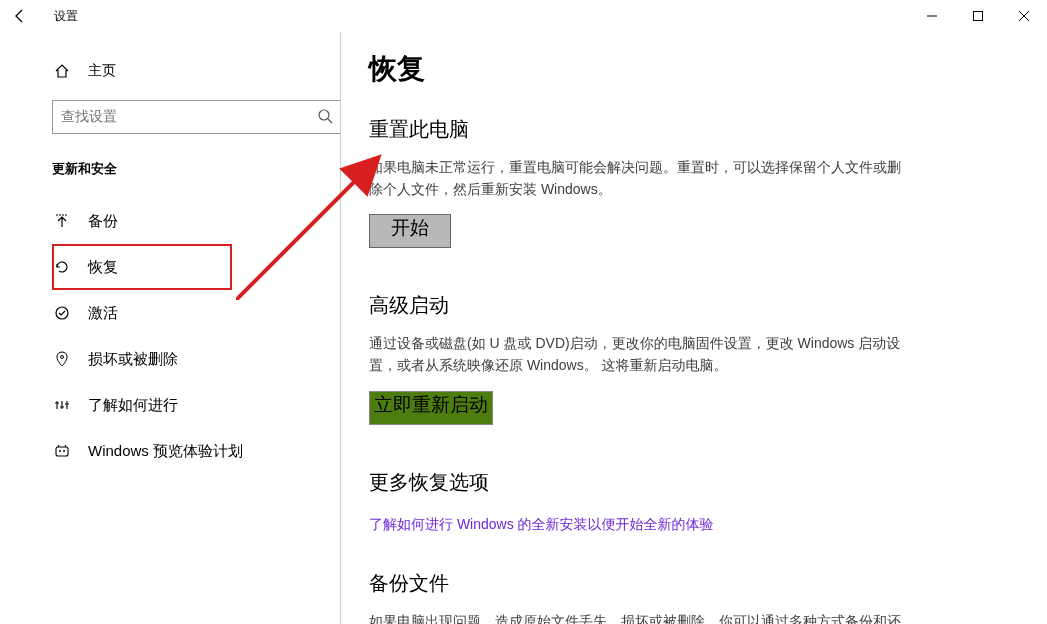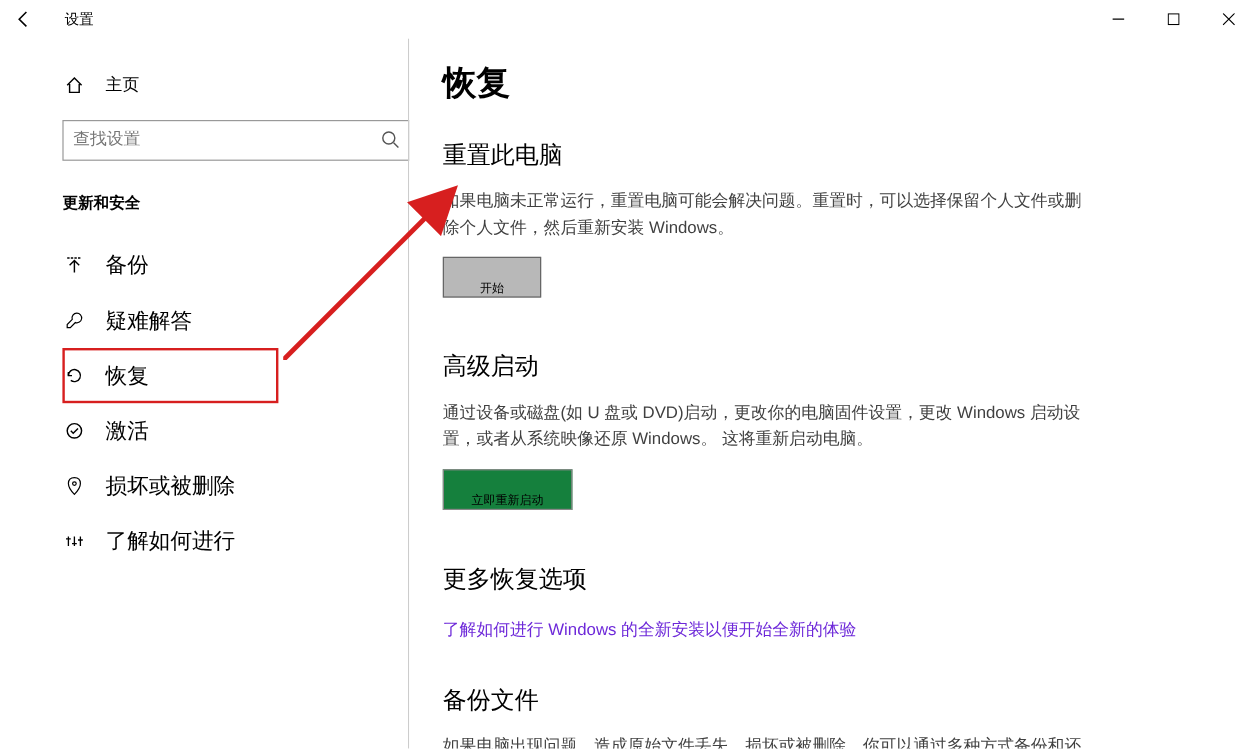--- a/index.html
+++ b/index.html
@@ -77,21 +77,21 @@
     .nav-list { margin-top: 20px; width: 100%; }
     .nav-item {
       display: flex; align-items: center;
       height: 46px;
       padding-left: 0px;
       position: relative;
     }
     .nav-item .icon {
       width: 20px; display:flex; justify-content:center; align-items:center;
     }
-    .nav-item .label { margin-left: 16px; font-size: 18px; text-align: center; }
+    .nav-item .label { margin-left: 16px; font-size: 15px; text-align: center; }
     .nav-item.highlight {
       border: 2px solid #d71f1f;
       width: 180px;
       box-sizing: border-box;
     }
     .nav-item.highlight .icon { margin-left: -2px; }
 
     .divider-vertical {
       position: absolute;
       right: 0; top: 0; bottom: 0;
@@ -117,30 +117,30 @@
     }
     .section-desc {
       font-size: 14px;
       line-height: 1.55;
       color: #404040;
       max-width: 540px;
       margin-bottom: 14px;
     }
     .btn {
       display: inline-flex;
-      align-items: flex-end; justify-content: center;
+      align-items: flex-start; justify-content: center;
       min-width: 82px;
       height: 34px;
-      padding: 0 23px;
+      padding: 0 4px;
       background: #ccc;
       border: 1.5px solid #888;
-      font-size: 10px;
+      font-size: 19px;
     }
     .btn.primary { background: #b8b8b8; border-color: #666; }
-    .btn.secondary { background: #15803d; border-color: #888; }
+    .btn.secondary { background: #4d7c0f; border-color: #888; }
     .spacer28 { height: 44px; }
     .spacer20 { height: 36px; }
     .link {
       color: #6d28d9;
       font-size: 14px;
       margin-top: 6px;
       display: inline-block;
     }
 
     .arrow {
@@ -207,28 +207,20 @@
     <div class="nav-list">
       <div class="nav-item">
         <span class="icon">
           <svg width="16" height="16" viewBox="0 0 16 16">
               <path d="M8 14 V4 M4 8 L8 4 L12 8" stroke="#000" stroke-width="1.2" fill="none"></path>
               <path d="M2 2 H14" stroke="#000" stroke-width="1.2" stroke-dasharray="2 1"></path>
             </svg>
         </span>
         <span class="label">备份</span>
       </div>
-      <div class="nav-item">
-        <span class="icon">
-          <svg width="16" height="16" viewBox="0 0 16 16">
-              <path d="M10 2a4 4 0 0 0-3.8 5.2L2 11.4V14h2.6l4.2-4.2A4 4 0 1 0 10 2z" stroke="#000" stroke-width="1" fill="none"></path>
-            </svg>
-        </span>
-        <span class="label">疑难解答</span>
-      </div>
       <div class="nav-item highlight">
         <span class="icon">
           <svg width="16" height="16" viewBox="0 0 16 16">
               <path d="M3 8a5 5 0 1 1 2 4" stroke="#000" stroke-width="1.2" fill="none"></path>
               <path d="M3 5 V8 H6" stroke="#000" stroke-width="1.2" fill="none"></path>
             </svg>
         </span>
         <span class="label">恢复</span>
       </div>
       <div class="nav-item">
@@ -249,20 +241,31 @@
         </span>
         <span class="label">损坏或被删除</span>
       </div>
       <div class="nav-item">
         <span class="icon">
           <svg width="16" height="16" viewBox="0 0 16 16">
               <path d="M3 4v8M8 4v8M13 4v8M3 6h2M8 10h2M13 7h2M3 6h-2M8 10h-2M13 7h-2" stroke="#000" stroke-width="1.1" fill="none"></path>
             </svg>
         </span>
         <span class="label">了解如何进行</span>
+      </div>
+      <div class="nav-item">
+        <span class="icon">
+          <svg width="16" height="16" viewBox="0 0 16 16">
+              <rect x="2" y="4" width="12" height="9" rx="2" stroke="#000" stroke-width="1.1" fill="none"></rect>
+              <circle cx="6" cy="8" r="1" fill="#000"></circle>
+              <circle cx="10" cy="8" r="1" fill="#000"></circle>
+              <path d="M5 2 L4 4 M11 2 L12 4" stroke="#000" stroke-width="1.1"></path>
+            </svg>
+        </span>
+        <span class="label">Windows 预览体验计划</span>
       </div>
     </div>
     <div class="divider-vertical"></div>
   </div>
 
   <div class="content">
     <div class="page-title">恢复</div>
 
     <div class="section-head">重置此电脑</div>
     <div class="section-desc">如果电脑未正常运行，重置电脑可能会解决问题。重置时，可以选择保留个人文件或删除个人文件，然后重新安装 Windows。</div>

